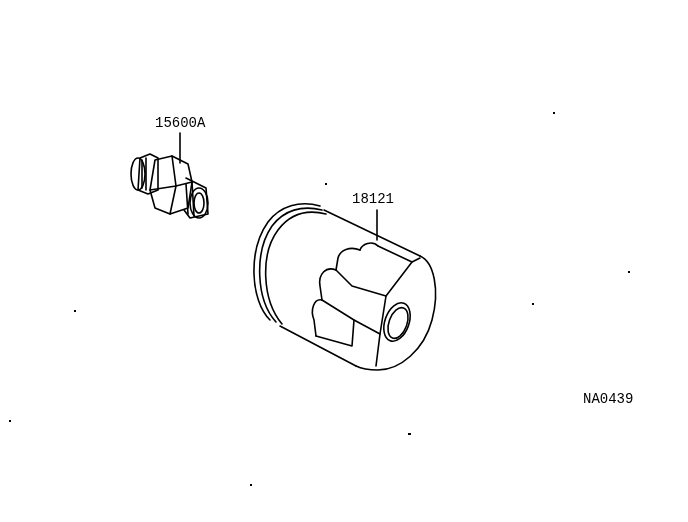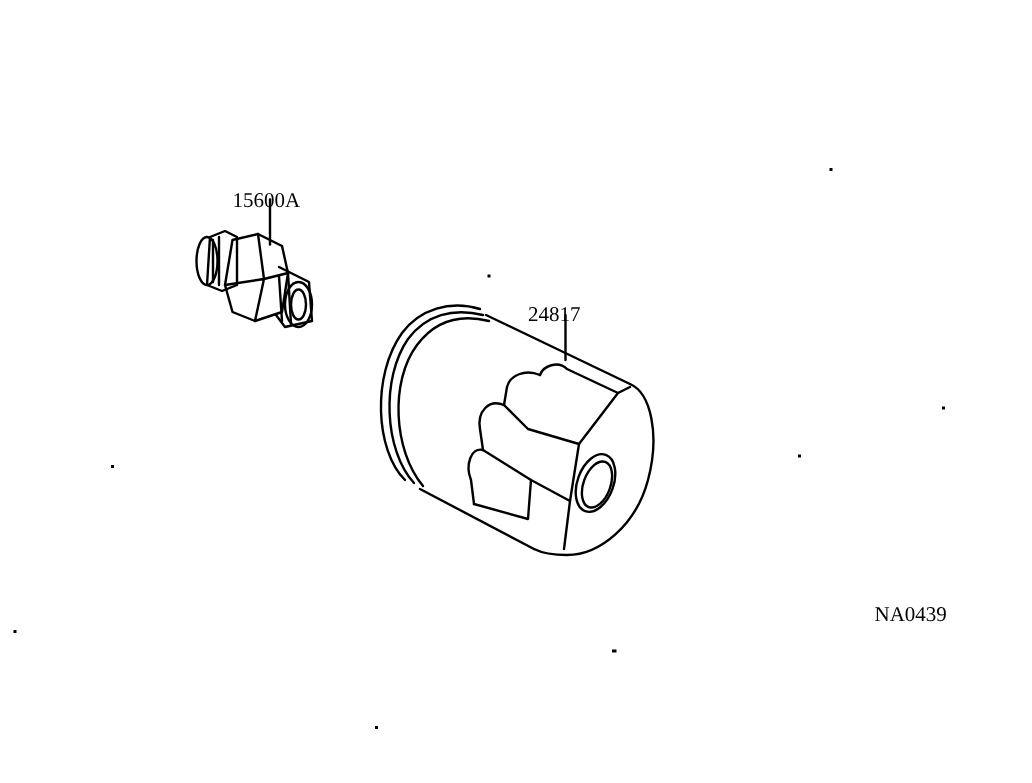--- a/index.html
+++ b/index.html
@@ -1,17 +1,17 @@
 <!DOCTYPE html>
 <html><head>
 <meta charset="utf-8">
 <style>
   html,body{margin:0;padding:0;background:#fff;}
   .canvas{position:relative;width:688px;height:522px;background:#fff;overflow:hidden;}
-  .label{position:absolute;font-family:Liberation Serif, serif;font-size:14px;color:#000;letter-spacing:0px;margin-top:12px;}
+  .label{position:absolute;font-family:Liberation Mono, monospace;font-size:14px;color:#000;letter-spacing:0px;}
   svg{position:absolute;left:0;top:0;}
 </style>
 </head>
 <body>
 
 <div class="canvas">
   <svg width="688" height="522" viewBox="0 0 688 522">
     <g fill="none" stroke="#000" stroke-width="1.6" stroke-linejoin="round" stroke-linecap="round">
 
       <line x1="180" y1="133" x2="180" y2="163"></line>
@@ -66,15 +66,15 @@
       <rect x="532" y="303" width="2" height="2"></rect>
       <rect x="628" y="271" width="2" height="2"></rect>
       <rect x="408" y="433" width="3" height="2"></rect>
       <rect x="74" y="310" width="2" height="2"></rect>
       <rect x="250" y="484" width="2" height="2"></rect>
       <rect x="9" y="420" width="2" height="2"></rect>
     </g>
   </svg>
 
   <div class="label" style="left:155px;top:115px;">15600A</div>
-  <div class="label" style="left:352px;top:191px;">24817</div>
+  <div class="label" style="left:352px;top:191px;">18121</div>
   <div class="label" style="left:583px;top:391px;text-align:center;">NA0439</div>
 </div>
 
 </body></html>

